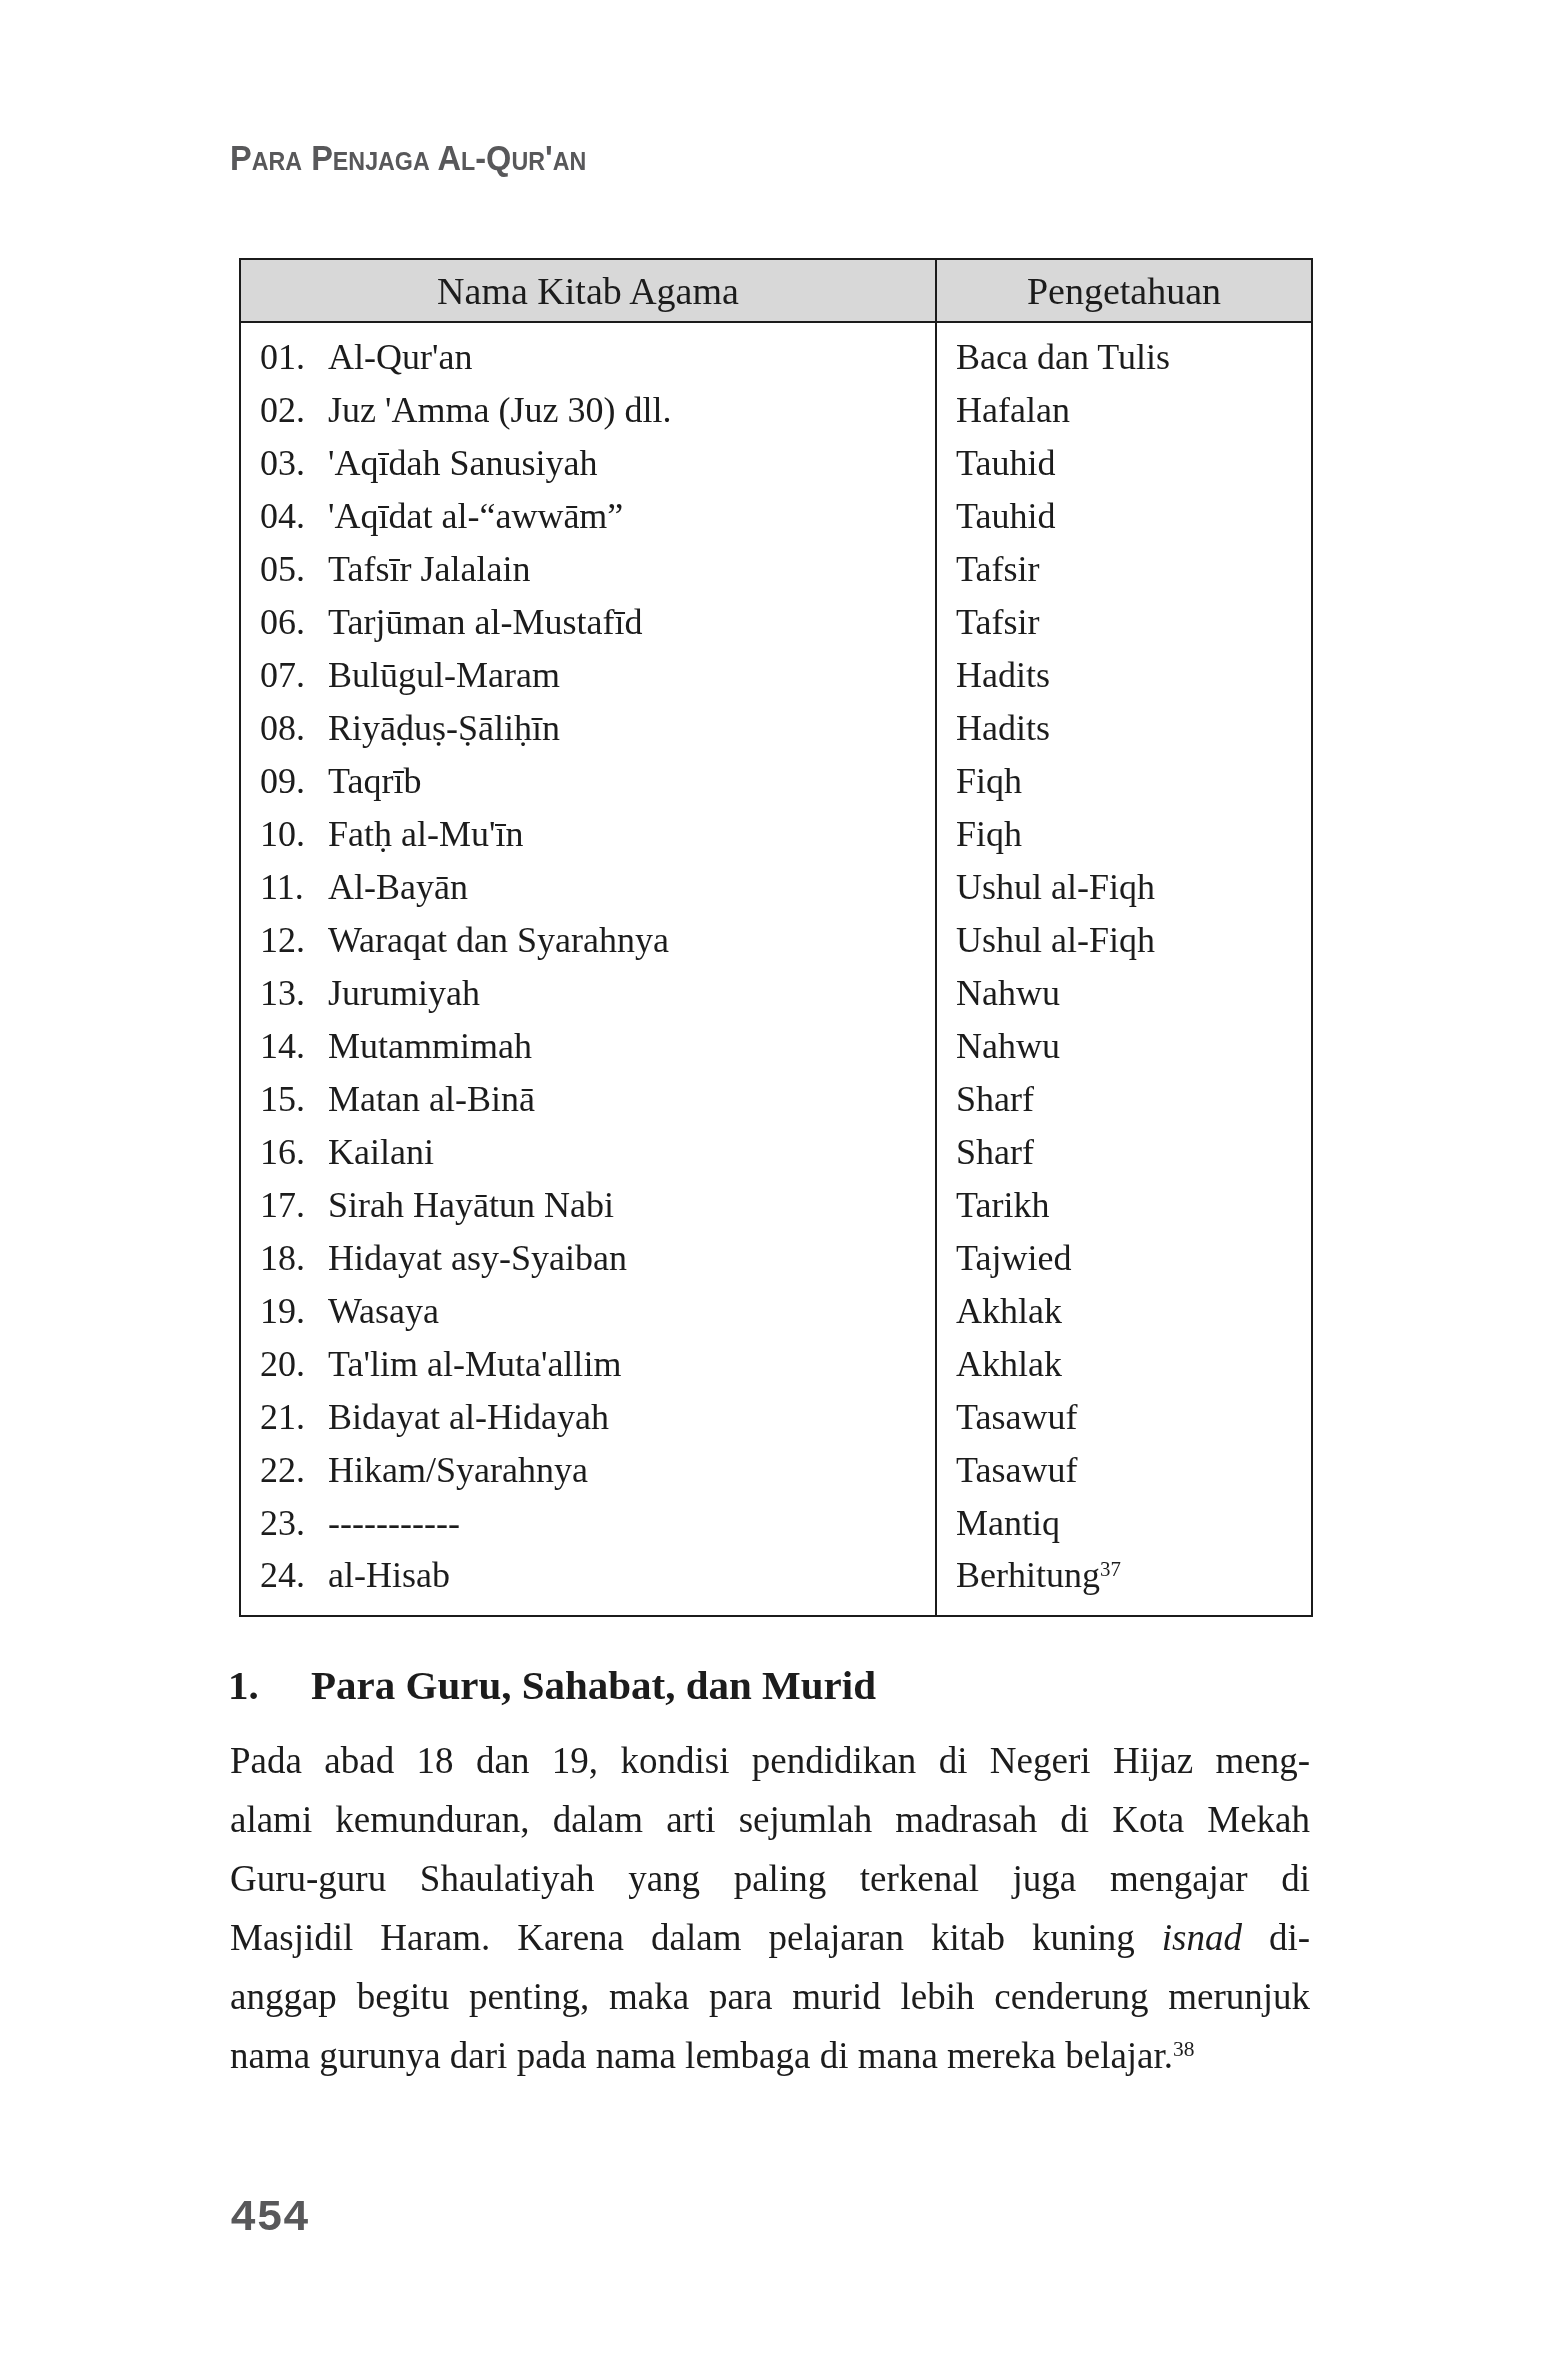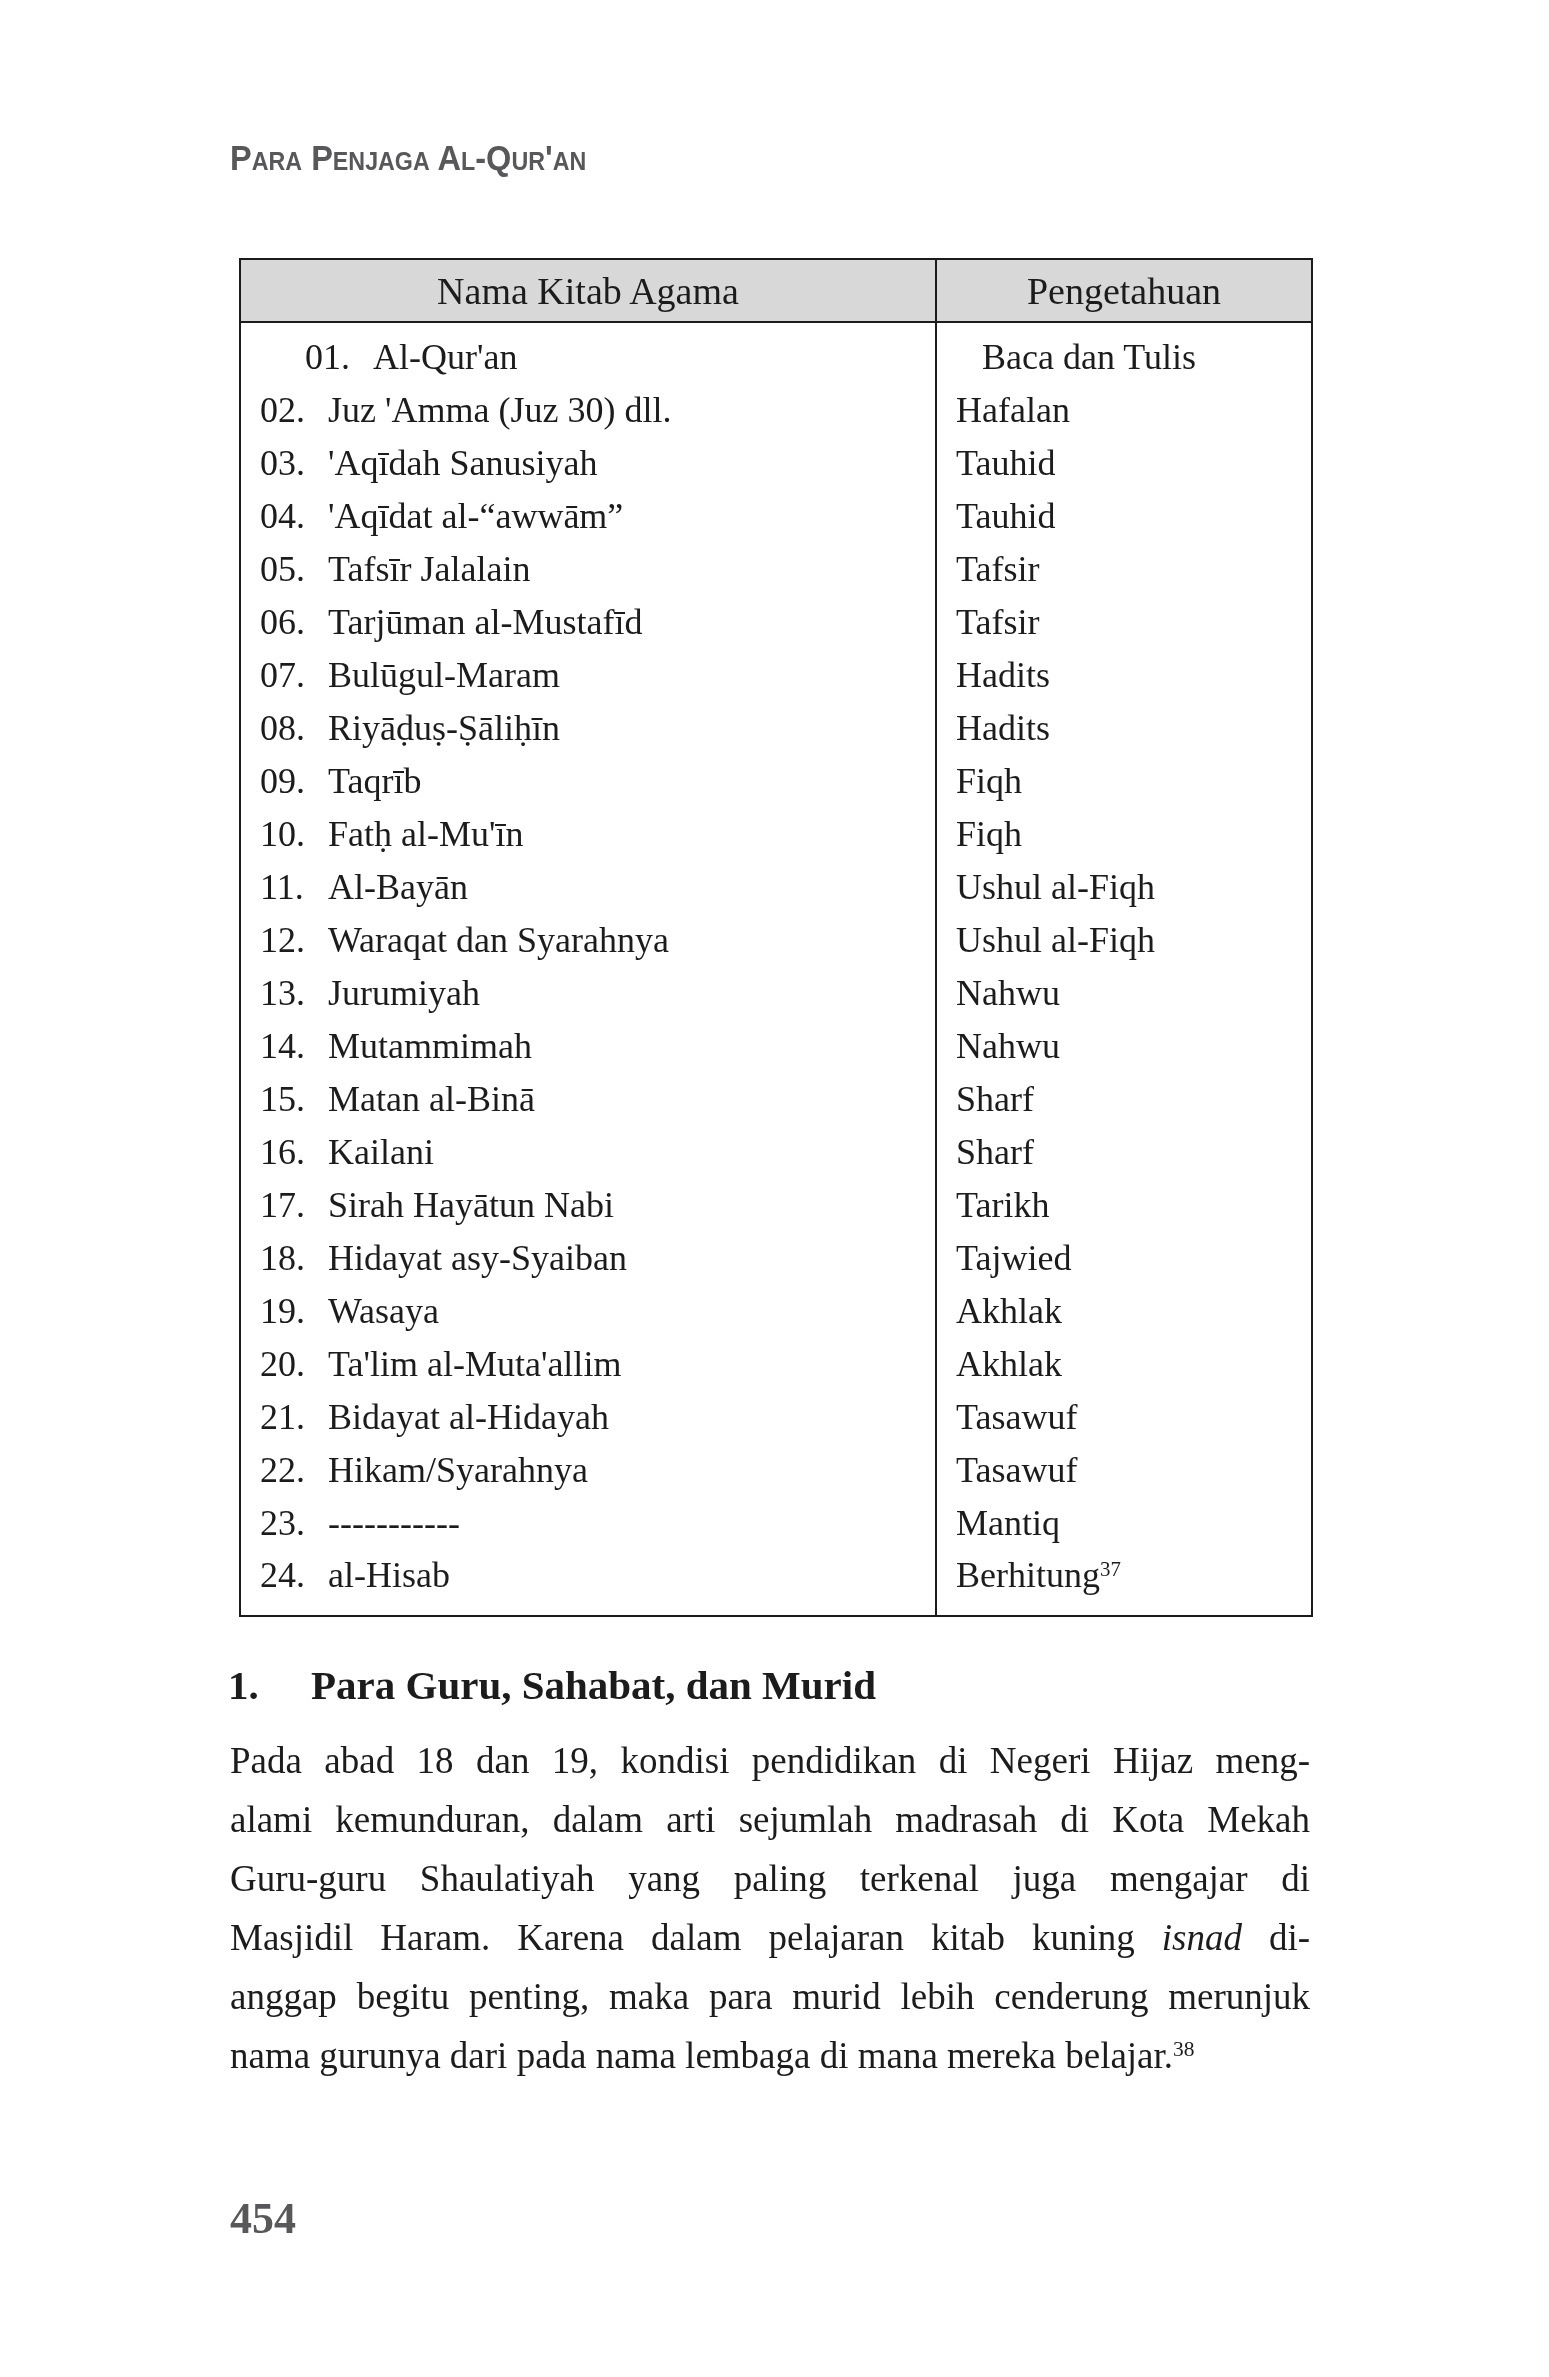--- a/index.html
+++ b/index.html
@@ -46,21 +46,21 @@
   }
   .book-table td{
     border-left:2.6px solid #1b1b1b;
     border-right:2.6px solid #1b1b1b;
     height:53px;
     padding:0;
     vertical-align:middle;
     white-space:nowrap;
     overflow:hidden;
   }
-  .book-table tbody tr:first-child td{padding-top:7px;padding-left:45px;}
+  .book-table tbody tr:first-child td{padding-top:7px;}
   .book-table tbody tr:last-child td{border-bottom:2.6px solid #1b1b1b;height:61px;vertical-align:top;padding-top:5.3px;}
   .book-table td.kitab .num{
     display:inline-block;
     margin-left:19px;
     width:68px;
   }
   .book-table td.know{padding-left:19px;}
   sup{
     font-size:0.58em;
     vertical-align:baseline;
@@ -87,21 +87,21 @@
     line-height:59px;
     text-align:justify;
     text-align-last:justify;
     white-space:normal;
   }
   .pline.last{text-align-last:left;}
   .pline em{font-style:italic;}
   
   .page-number{
     position:absolute;left:230px;top:2193px;
-    font-family:Liberation Serif, serif;
+    font-family:Liberation Mono, monospace;
     font-weight:bold;
     font-size:44px;
     color:#58585a;
   }
 </style>
 </head>
 <body>
 
 <div id="page">
 

